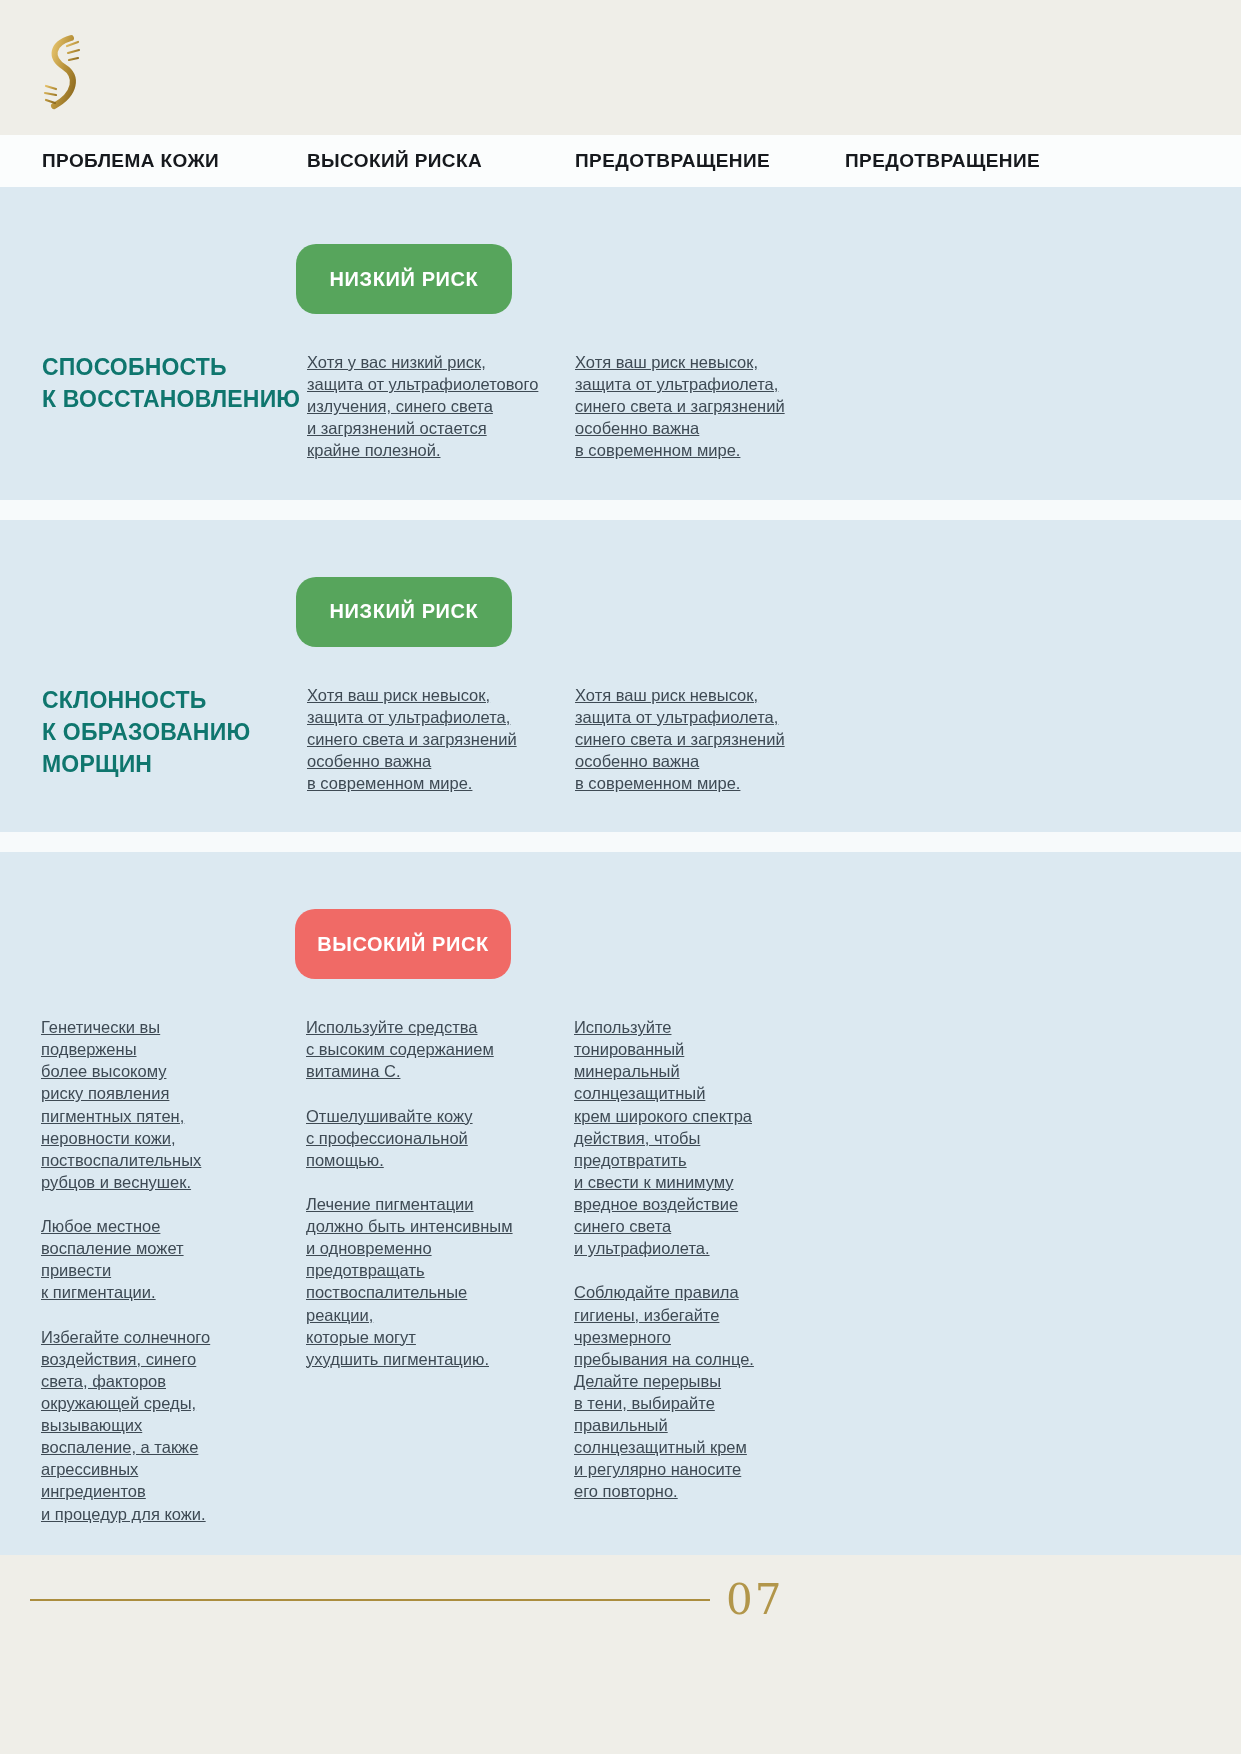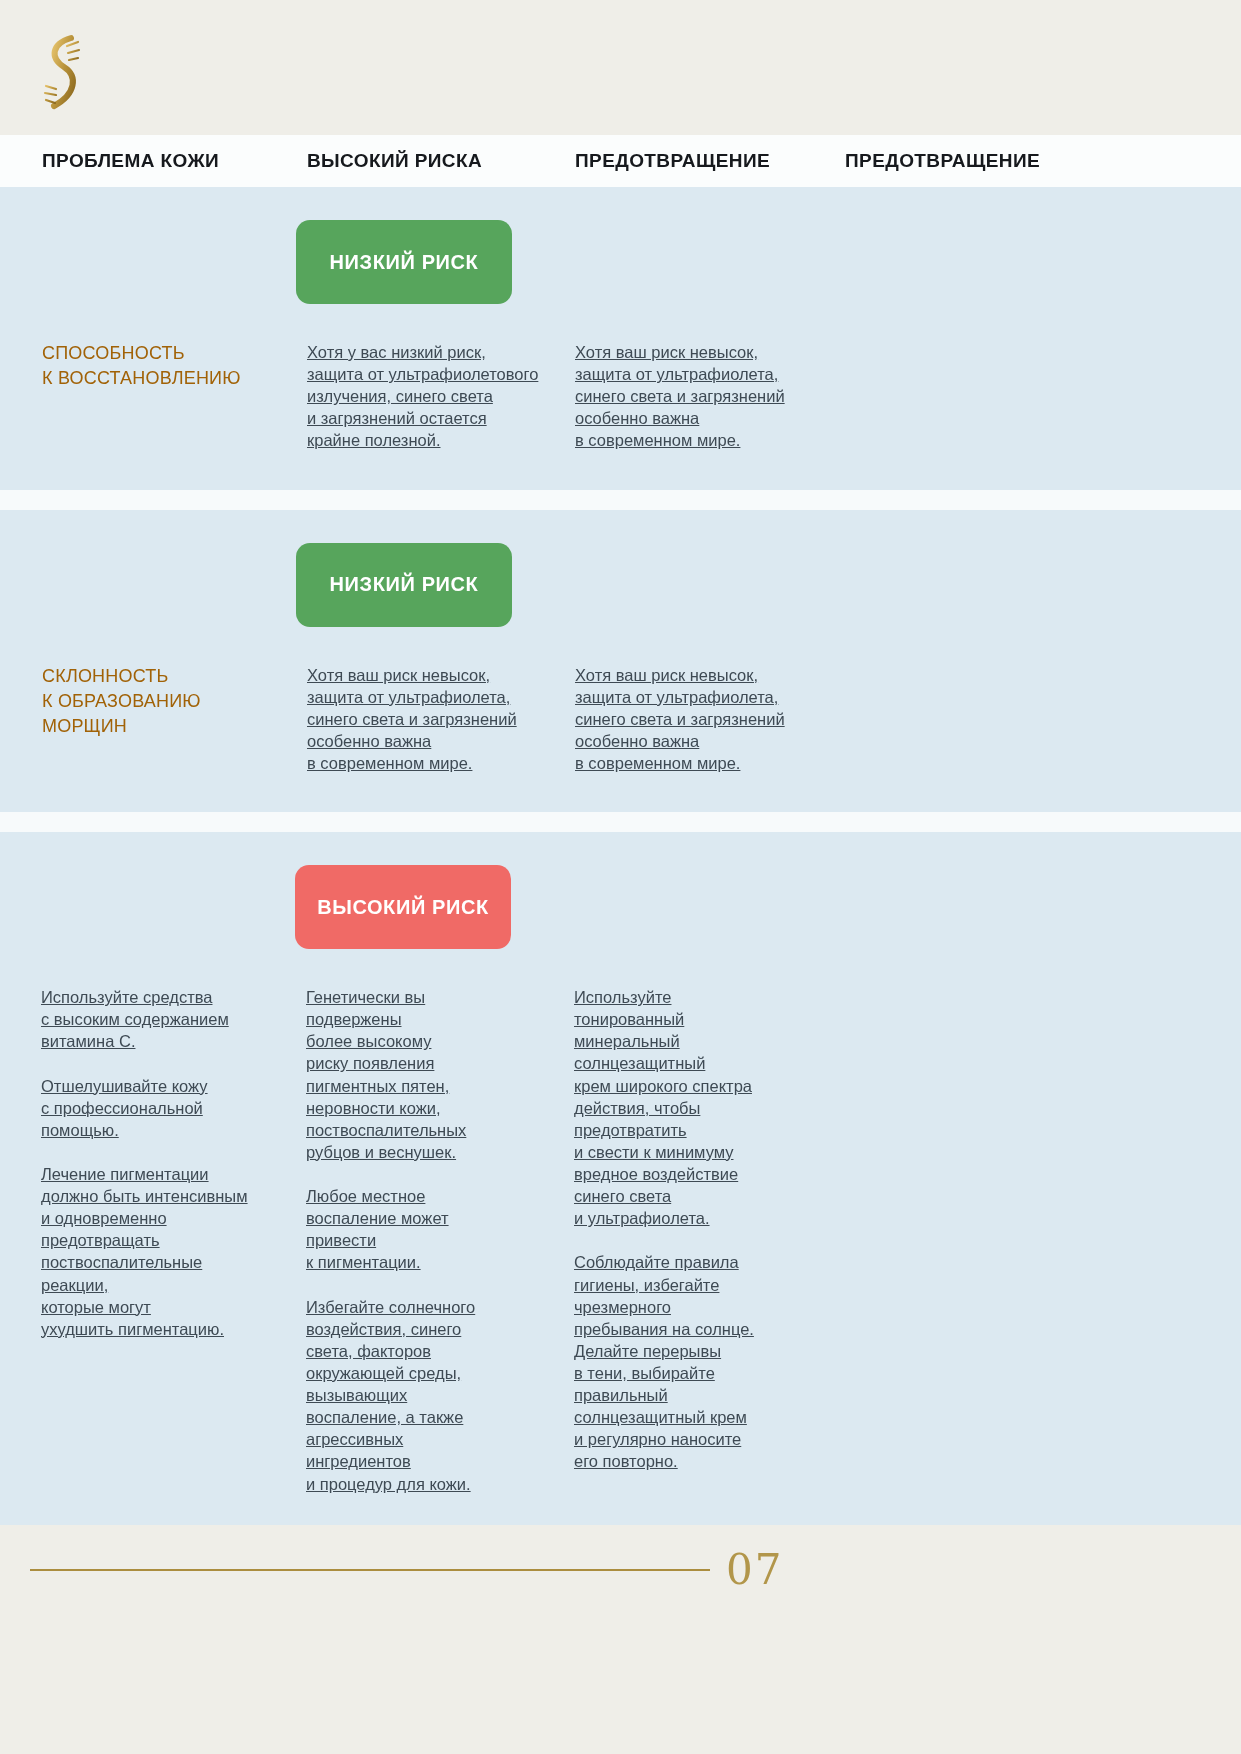--- a/index.html
+++ b/index.html
@@ -13,29 +13,29 @@
     grid-template-columns:265px 268px 270px 1fr;align-items:center;
     padding:0 40px 0 42px;box-sizing:border-box;
   }
   .th{font-weight:bold;font-size:19px;letter-spacing:.4px;color:#16191d;white-space:nowrap;}
   .cards{background:#f7fafb;}
   .card{background:#dce9f1;padding:33px 40px 38px 42px;margin-bottom:20px;box-sizing:border-box;}
   .card:last-child{margin-bottom:0;padding-left:41px;}
   .card.tall{padding-bottom:30px;}
   .badge-row,.content-row{display:grid;grid-template-columns:265px 268px 270px 1fr;}
   .badge{
-    grid-column:2;width:216px;height:84px;margin-left:-11px;border-radius:14px;
+    grid-column:2;width:216px;height:70px;margin-left:-11px;border-radius:20px;
     display:flex;align-items:center;justify-content:center;
-    color:#ffffff;font-weight:bold;font-size:20px;letter-spacing:.6px;white-space:nowrap;
+    color:#ffffff;font-weight:bold;font-size:20px;letter-spacing:.6px;white-space:nowrap;margin-top:24px;
   }
   .badge.low{background:#57a55c;}
   .badge.high{background:#f06a66;}
   .content-row{margin-top:37px;}
   .problem{
-    margin:0;font-size:18px;font-weight:normal;color:#a16207;
+    margin:0;font-size:23px;font-weight:bold;color:#0f766e;
     line-height:1.4;letter-spacing:.2px;white-space:pre-line;
   }
   .cell{
     margin:0;font-size:16.5px;color:#3e4a54;line-height:1.34;white-space:pre-line;text-decoration:underline;
   }
   .footer{display:flex;align-items:center;margin-top:24px;padding-left:30px;}
   .rule{height:2px;width:680px;background:#ab8d3e;}
   .page-num{
     font-family:"DejaVu Serif","Liberation Serif",serif;font-size:42px;
     color:#b2964a;margin-left:16px;letter-spacing:2px;line-height:1;
@@ -117,36 +117,20 @@
       </div>
     </section>
 
     <section class="card tall">
       <div class="badge-row">
         <div class="badge high">
           <span>ВЫСОКИЙ РИСК</span>
         </div>
       </div>
       <div class="content-row">
-        <p class="cell">Используйте средства
-с высоким содержанием
-витамина C.
-
-Отшелушивайте кожу
-с профессиональной
-помощью.
-
-Лечение пигментации
-должно быть интенсивным
-и одновременно
-предотвращать
-поствоспалительные
-реакции,
-которые могут
-ухудшить пигментацию.</p>
         <p class="cell">Генетически вы
 подвержены
 более высокому
 риску появления
 пигментных пятен,
 неровности кожи,
 поствоспалительных
 рубцов и веснушек.
 
 Любое местное
@@ -156,20 +140,36 @@
 
 Избегайте солнечного
 воздействия, синего
 света, факторов
 окружающей среды,
 вызывающих
 воспаление, а также
 агрессивных
 ингредиентов
 и процедур для кожи.</p>
+        <p class="cell">Используйте средства
+с высоким содержанием
+витамина C.
+
+Отшелушивайте кожу
+с профессиональной
+помощью.
+
+Лечение пигментации
+должно быть интенсивным
+и одновременно
+предотвращать
+поствоспалительные
+реакции,
+которые могут
+ухудшить пигментацию.</p>
         <p class="cell">Используйте
 тонированный
 минеральный
 солнцезащитный
 крем широкого спектра
 действия, чтобы
 предотвратить
 и свести к минимуму
 вредное воздействие
 синего света

